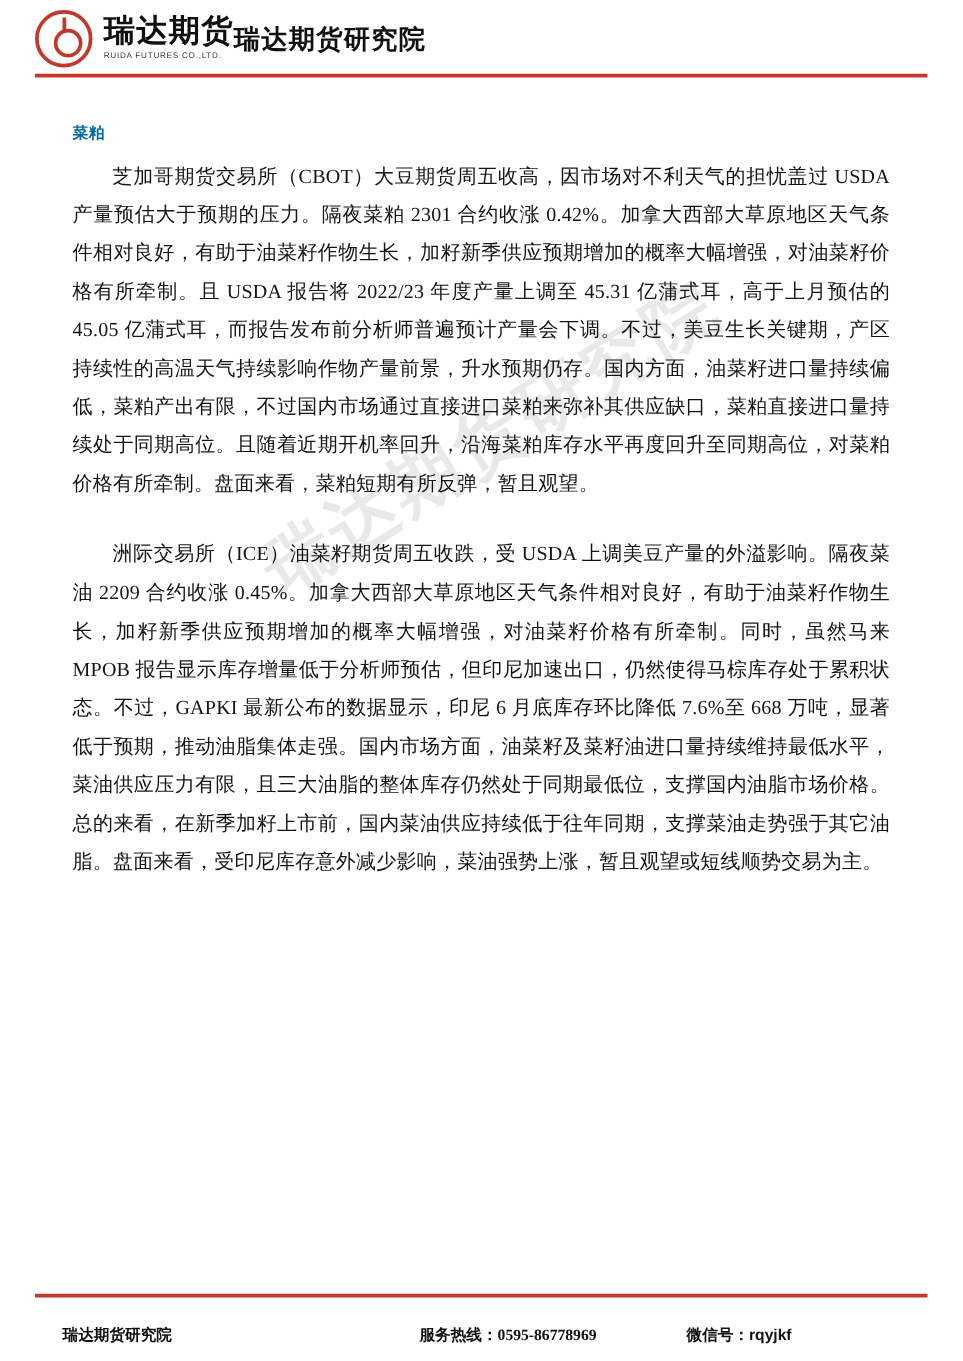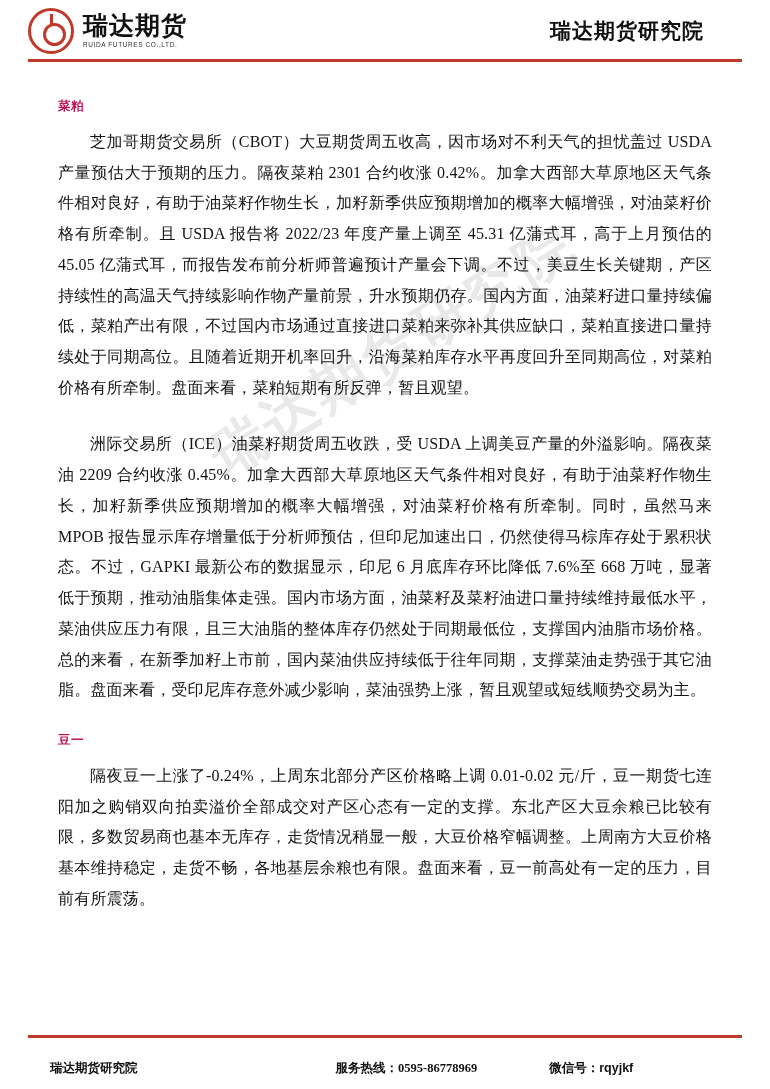--- a/index.html
+++ b/index.html
@@ -22,21 +22,20 @@
     box-sizing: border-box;
   }
 
   
   .header {
     position: relative;
     height: 62px;
     padding: 0 28px;
     display: flex;
     align-items: center;
-    justify-content: space-between;
   }
   .brand {
     display: flex;
     align-items: center;
     gap: 9px;
   }
   .brand-mark {
     width: 40px;
     height: 40px;
     border-radius: 50%;
@@ -109,21 +108,21 @@
     padding: 36px 58px 0 58px;
     z-index: 2;
   }
   .section {
     margin-bottom: 26px;
   }
   .section-title {
     font-family: "Liberation Sans", sans-serif;
     font-size: 12.5px;
     font-weight: bold;
-    color: #be185d;
+    color: #0369a1;
     margin: 0 0 12px 0;
     letter-spacing: 0.5px;
   }
   .para {
     font-size: 16px;
     line-height: 1.92;
     text-align: justify;
     text-justify: inter-ideograph;
     text-indent: 2em;
     margin: 0;
@@ -216,24 +215,20 @@
 
     <div class="section">
       <h2 class="section-title">菜粕</h2>
       <p class="para">芝加哥期货交易所（CBOT）大豆期货周五收高，因市场对不利天气的担忧盖过 USDA 产量预估大于预期的压力。隔夜菜粕 2301 合约收涨 0.42%。加拿大西部大草原地区天气条件相对良好，有助于油菜籽作物生长，加籽新季供应预期增加的概率大幅增强，对油菜籽价格有所牵制。且 USDA 报告将 2022/23 年度产量上调至 45.31 亿蒲式耳，高于上月预估的 45.05 亿蒲式耳，而报告发布前分析师普遍预计产量会下调。不过，美豆生长关键期，产区持续性的高温天气持续影响作物产量前景，升水预期仍存。国内方面，油菜籽进口量持续偏低，菜粕产出有限，不过国内市场通过直接进口菜粕来弥补其供应缺口，菜粕直接进口量持续处于同期高位。且随着近期开机率回升，沿海菜粕库存水平再度回升至同期高位，对菜粕价格有所牵制。盘面来看，菜粕短期有所反弹，暂且观望。</p>
     </div>
 
     <div class="section">
       <p class="para">洲际交易所（ICE）油菜籽期货周五收跌，受 USDA 上调美豆产量的外溢影响。隔夜菜油 2209 合约收涨 0.45%。加拿大西部大草原地区天气条件相对良好，有助于油菜籽作物生长，加籽新季供应预期增加的概率大幅增强，对油菜籽价格有所牵制。同时，虽然马来 MPOB 报告显示库存增量低于分析师预估，但印尼加速出口，仍然使得马棕库存处于累积状态。不过，GAPKI 最新公布的数据显示，印尼 6 月底库存环比降低 7.6%至 668 万吨，显著低于预期，推动油脂集体走强。国内市场方面，油菜籽及菜籽油进口量持续维持最低水平，菜油供应压力有限，且三大油脂的整体库存仍然处于同期最低位，支撑国内油脂市场价格。总的来看，在新季加籽上市前，国内菜油供应持续低于往年同期，支撑菜油走势强于其它油脂。盘面来看，受印尼库存意外减少影响，菜油强势上涨，暂且观望或短线顺势交易为主。</p>
     </div>
 
-    <div class="section">
-      <h2 class="section-title">豆一</h2>
-      <p class="para">隔夜豆一上涨了-0.24%，上周东北部分产区价格略上调 0.01-0.02 元/斤，豆一期货七连阳加之购销双向拍卖溢价全部成交对产区心态有一定的支撑。东北产区大豆余粮已比较有限，多数贸易商也基本无库存，走货情况稍显一般，大豆价格窄幅调整。上周南方大豆价格基本维持稳定，走货不畅，各地基层余粮也有限。盘面来看，豆一前高处有一定的压力，目前有所震荡。</p>
-    </div>
 
 
   </div>
 
   <div class="footer">
     <div class="footer-rule"></div>
     <div class="footer-inner">
       <div class="footer-left">瑞达期货研究院</div>
       <div class="footer-mid">服务热线：0595-86778969</div>
       <div class="footer-right">微信号：rqyjkf</div>

